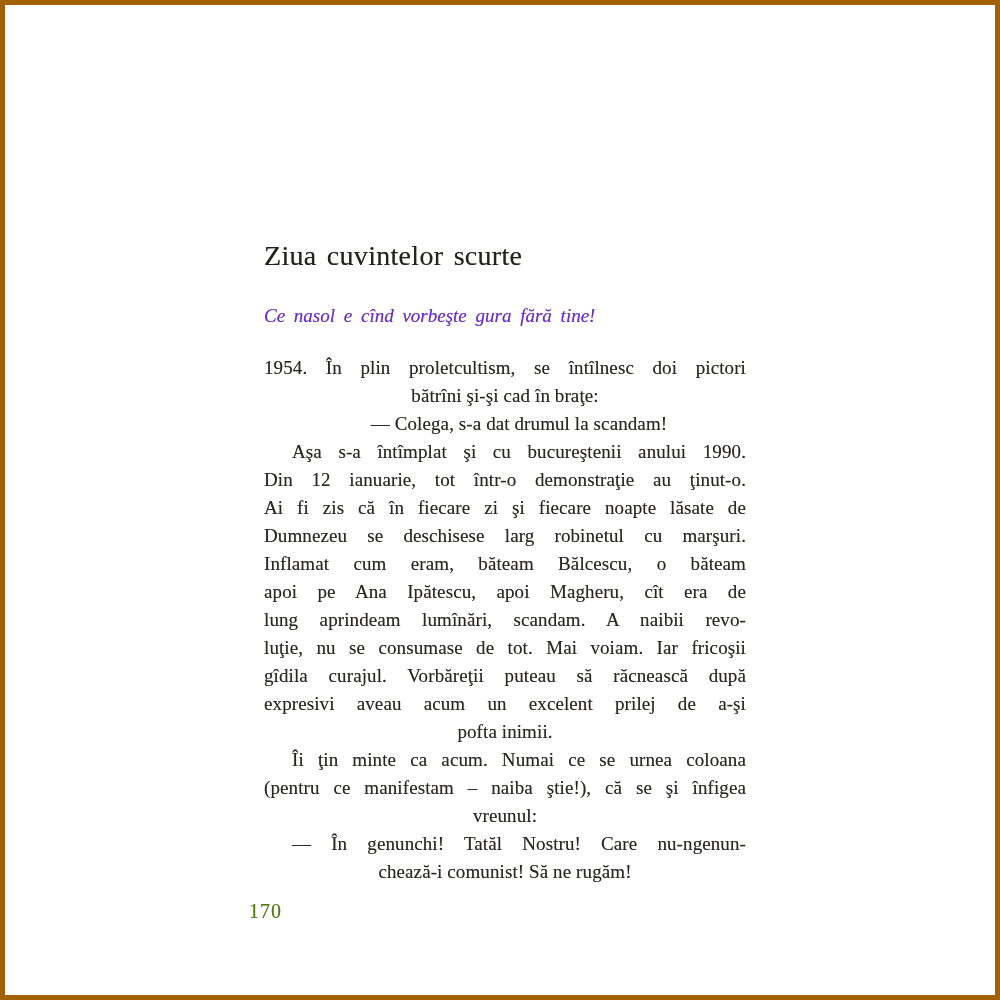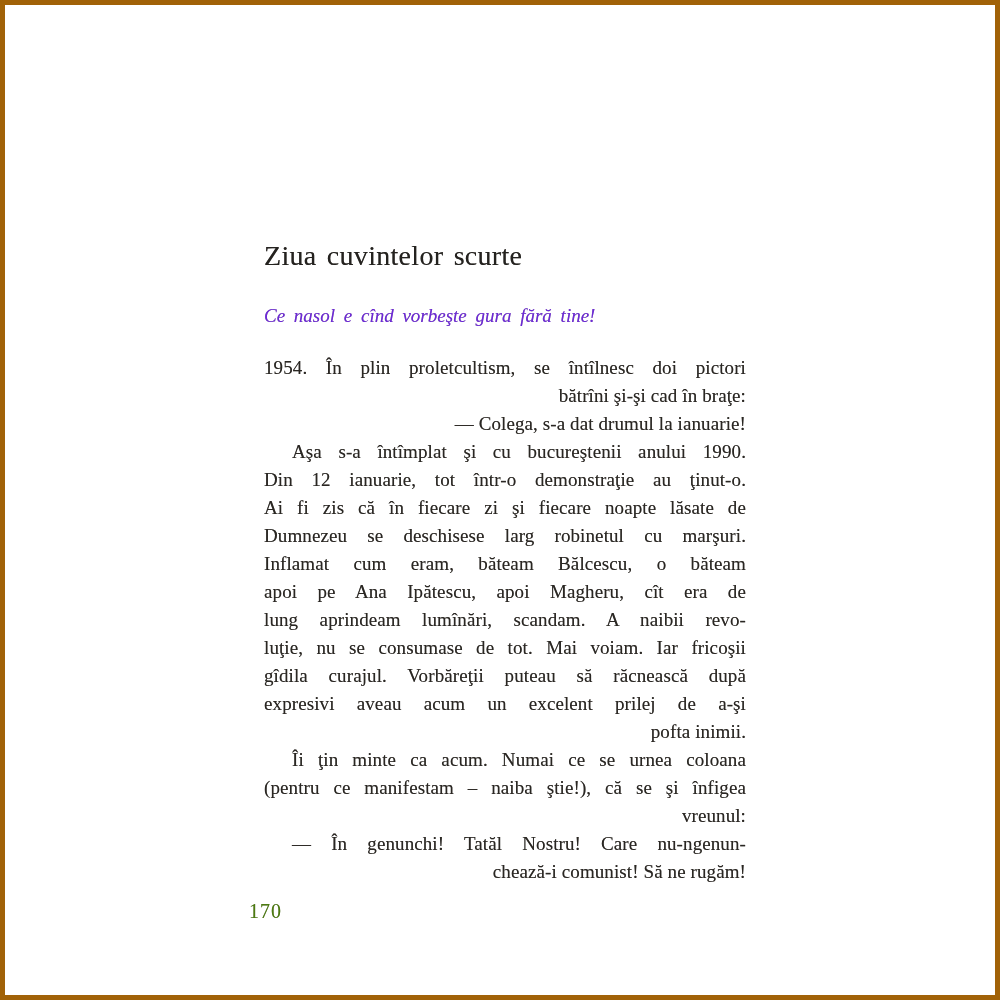--- a/index.html
+++ b/index.html
@@ -42,21 +42,21 @@
     color: #6d28d9;
     text-shadow: 0 0 0.4px rgba(45,42,38,0.45);
   }
   .body-text {
     margin-top: 26px;
     font-size: 19px;
   }
   .line {
     line-height: 28px;
     white-space: nowrap;
-    text-align: right;
+    text-align: center;
     letter-spacing: 0.1px;
     color: #2a2723;
     text-shadow: 0 0 0.4px rgba(45,42,38,0.5);
   }
   .line.just {
     white-space: normal;
     text-align: justify;
     text-align-last: justify;
   }
   .line.indent {
@@ -75,21 +75,21 @@
 </head>
 <body>
 
 <div class="page">
   <div class="text-block">
     <div class="chapter-title">Ziua cuvintelor scurte</div>
     <div class="chapter-subtitle">Ce nasol e cînd vorbeşte gura fără tine!</div>
     <div class="body-text" id="body-text">
         <div class="line just">1954. În plin proletcultism, se întîlnesc doi pictori</div>
         <div class="line">bătrîni şi-şi cad în braţe:</div>
-        <div class="line indent">— Colega, s-a dat drumul la ianuarie!</div>
+        <div class="line indent">— Colega, s-a dat drumul la scandam!</div>
         <div class="line indent just">Aşa s-a întîmplat şi cu bucureştenii anului 1990.</div>
         <div class="line just">Din 12 ianuarie, tot într-o demonstraţie au ţinut-o.</div>
         <div class="line just">Ai fi zis că în fiecare zi şi fiecare noapte lăsate de</div>
         <div class="line just">Dumnezeu se deschisese larg robinetul cu marşuri.</div>
         <div class="line just">Inflamat cum eram, băteam Bălcescu, o băteam</div>
         <div class="line just">apoi pe Ana Ipătescu, apoi Magheru, cît era de</div>
         <div class="line just">lung aprindeam lumînări, scandam. A naibii revo-</div>
         <div class="line just">luţie, nu se consumase de tot. Mai voiam. Iar fricoşii</div>
         <div class="line just">gîdila curajul. Vorbăreţii puteau să răcnească după</div>
         <div class="line just">expresivi aveau acum un excelent prilej de a-şi</div>

